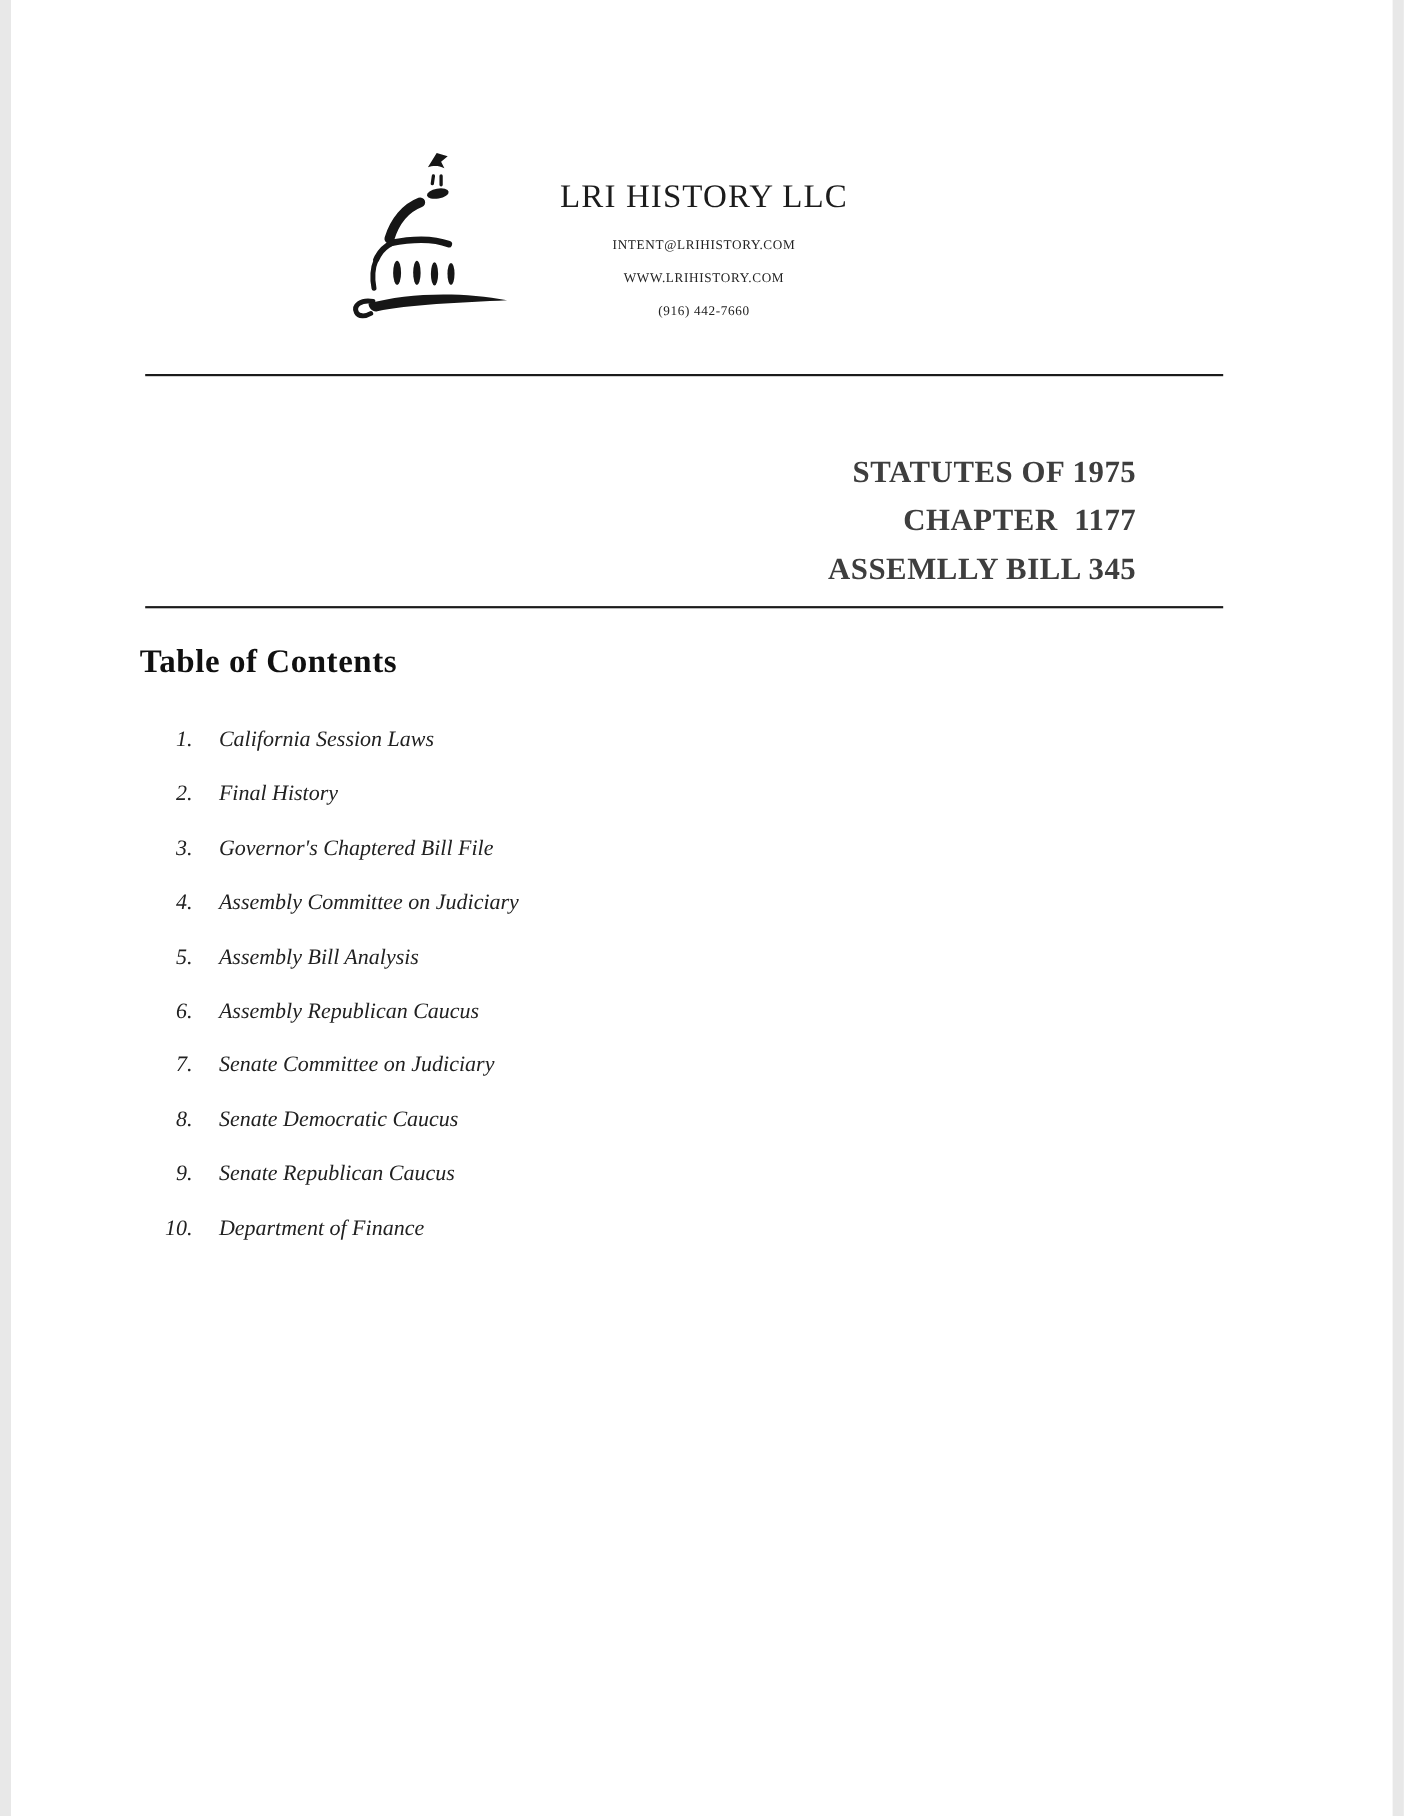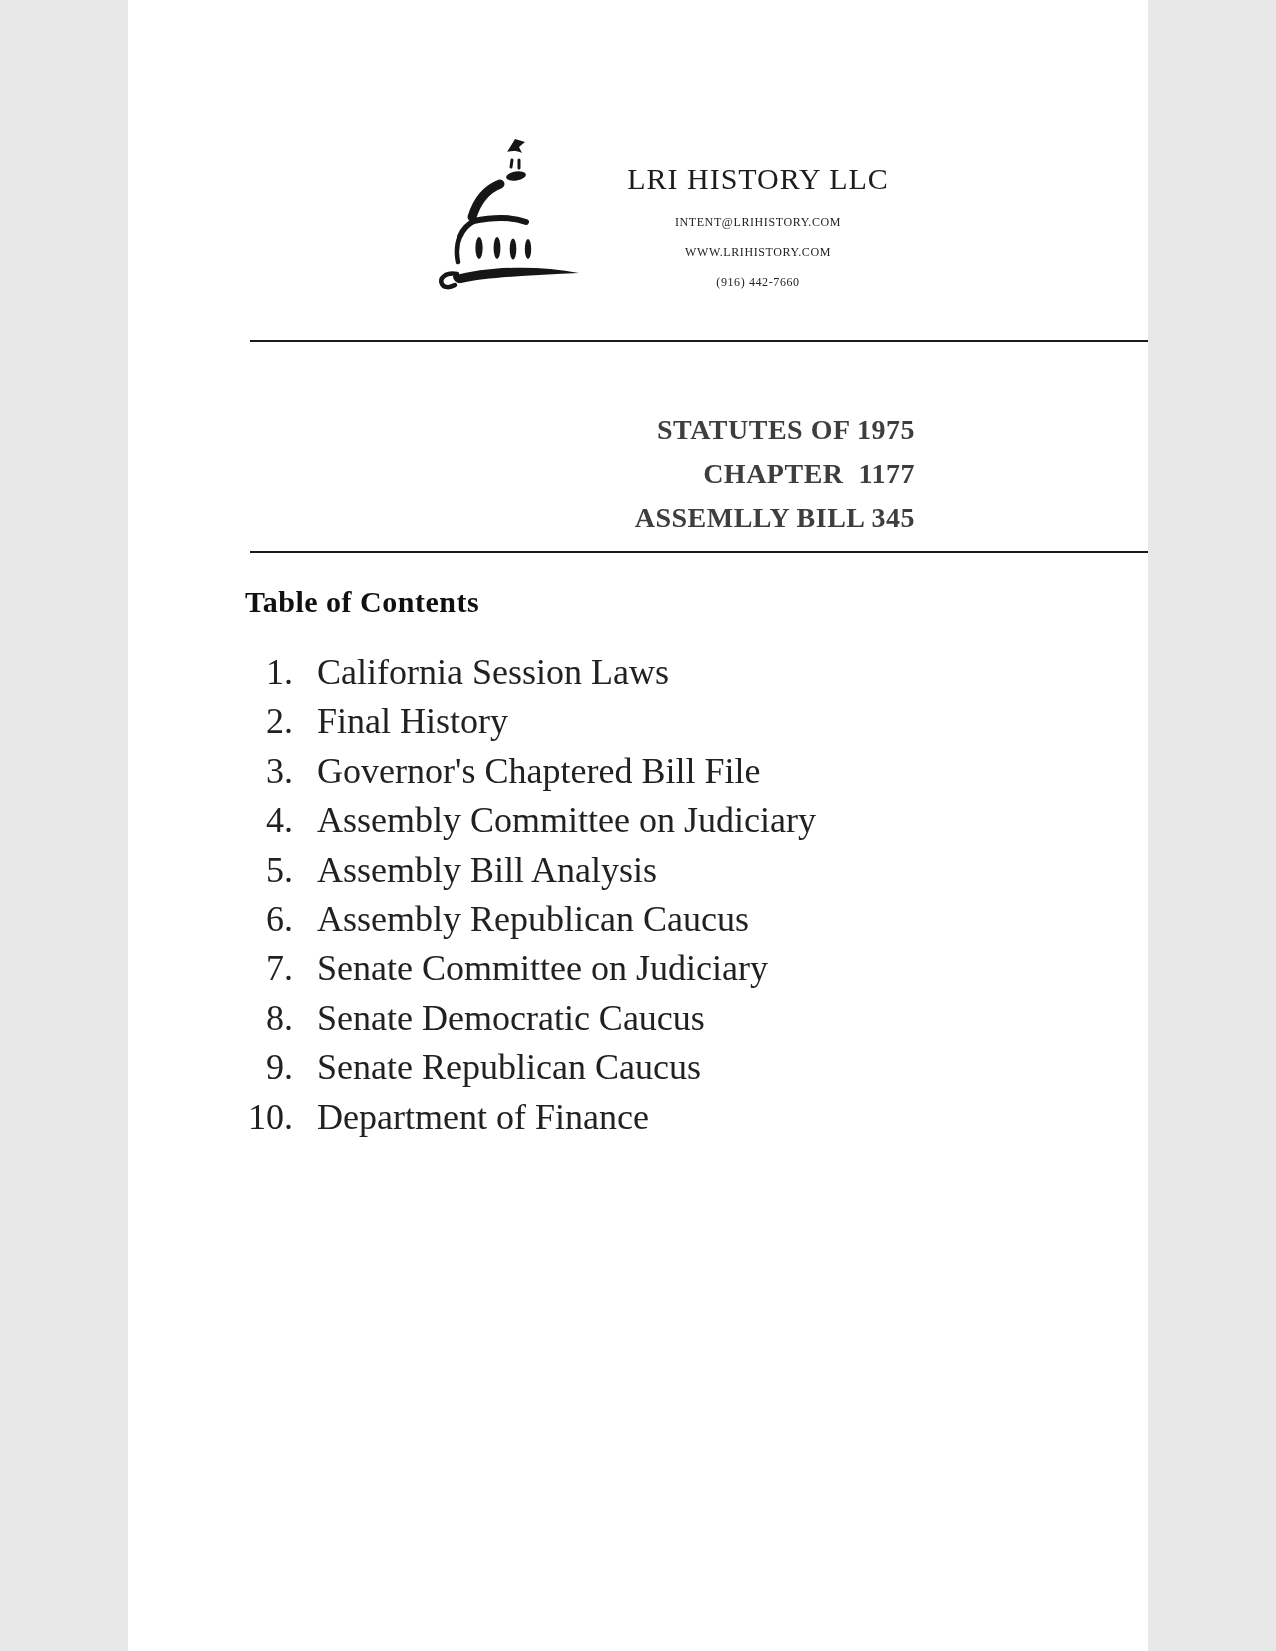--- a/index.html
+++ b/index.html
@@ -1,18 +1,18 @@
 <!DOCTYPE html>
 <html><head>
 <meta charset="utf-8">
 <style>
   html, body { margin: 0; padding: 0; background: #e8e8e8; }
   .page {
     position: relative;
-    width: 1020px;
+    width: 1256px;
     height: 1651px;
     margin: 0 auto;
     background: #ffffff;
     font-family: "Liberation Serif", "DejaVu Serif", serif;
     overflow: hidden;
   }
 
   
   .logo {
     position: absolute;
@@ -84,23 +84,24 @@
     letter-spacing: 0.5px;
     color: #101010;
   }
   .toc-list {
     position: absolute;
     left: 117px;
     top: 648px;
     color: #212121;
   }
   .toc-row {
-    font-size: 36px;
+    font-size: 20px;
     line-height: 49.4px;
     white-space: nowrap;
+    font-style: italic;
   }
   .toc-num {
     display: inline-block;
     width: 48px;
     text-align: right;
   }
   .toc-text { margin-left: 24px; }
 </style>
 </head>
 <body>

